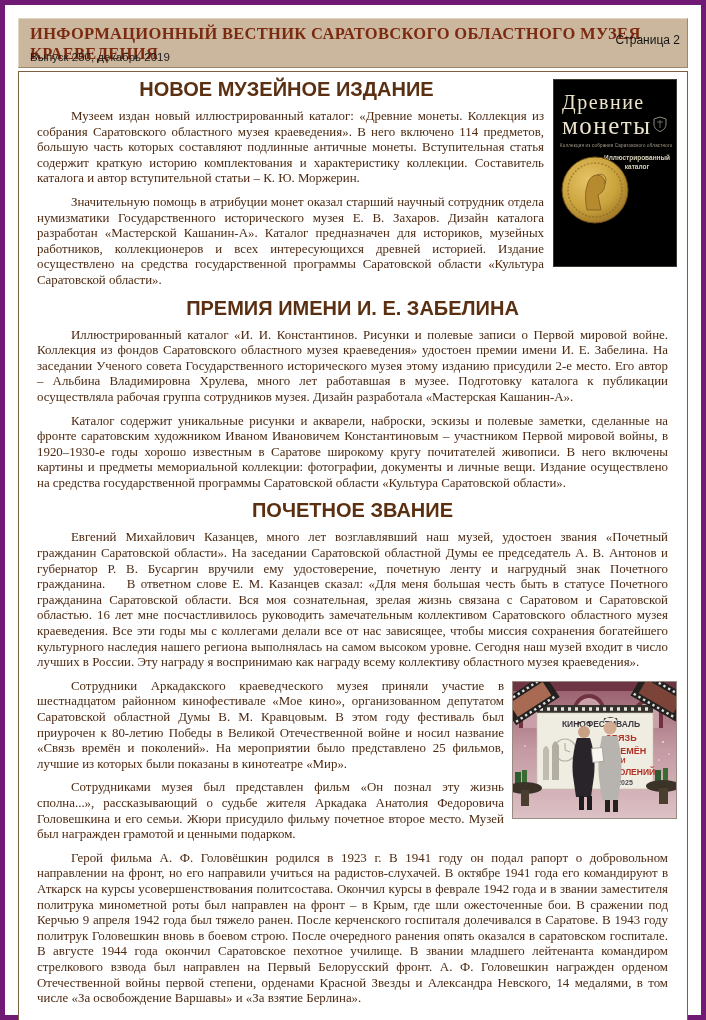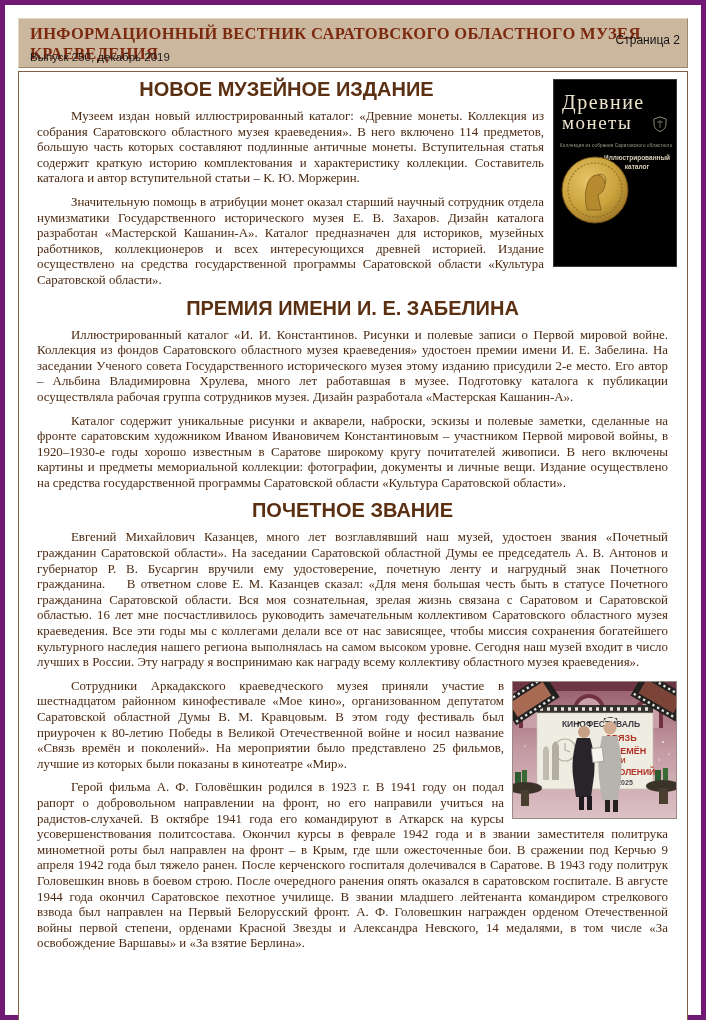--- a/index.html
+++ b/index.html
@@ -47,21 +47,21 @@
   
   .book-cover {
     float:right; width:122px; height:186px; margin:2px 0 8px 10px;
     background:#000000; position:relative; box-shadow:0 0 0 1px #3a392f;
   }
   .cover-title1, .cover-title2 {
     position:absolute; left:8px; color:#ece3cc;
     font-family:"Liberation Serif", serif; letter-spacing:1.5px; line-height:1;
   }
   .cover-title1 { top:12px; font-size:20px; }
-  .cover-title2 { top:33px; font-size:19px; }
+  .cover-title2 { top:33px; font-size:25px; }
   .cover-emblem { position:absolute; top:36px; right:9px; }
   .cover-subtitle {
     position:absolute; top:63px; left:6px; right:4px;
     font-family:"Liberation Sans", sans-serif; font-size:4.5px;
     color:#a59f8a; white-space:nowrap; overflow:hidden; letter-spacing:0.2px;
   }
   .cover-caption {
     position:absolute; top:74px; right:6px; width:66px;
     font-family:"Liberation Sans", sans-serif; font-weight:bold;
     font-size:6.5px; line-height:1.35; color:#d6cfb8; text-align:center;
@@ -217,17 +217,18 @@
           </g>
           <g fill="#ffffff" opacity="0.7">
             <circle cx="150" cy="60" r="1"></circle>
               <circle cx="156" cy="72" r="0.8"></circle>
               <circle cx="146" cy="78" r="0.8"></circle>
               <circle cx="12" cy="64" r="0.8"></circle>
           </g>
         </svg>
       </div>
       <p>Сотрудники Аркадакского краеведческого музея приняли участие в шестнадцатом районном кинофестивале «Мое кино», организованном депутатом Саратовской областной Думы В. М. Кравцовым. В этом году фестиваль был приурочен к 80-летию Победы в Великой Отечественной войне и носил название «Связь времён и поколений». На мероприятии было представлено 25 фильмов, лучшие из которых были показаны в кинотеатре «Мир».</p>
+      <p>Сотрудниками музея был представлен фильм «Он познал эту жизнь сполна...», рассказывающий о судьбе жителя Аркадака Анатолия Федоровича Головешкина и его семьи. Жюри присудило фильму почетное второе место. Музей был награжден грамотой и ценными подарком.</p>
       <p>Герой фильма А. Ф. Головёшкин родился в 1923 г. В 1941 году он подал рапорт о добровольном направлении на фронт, но его направили учиться на радистов-слухачей. В октябре 1941 года его командируют в Аткарск на курсы усовершенствования политсостава. Окончил курсы в феврале 1942 года и в звании заместителя политрука минометной роты был направлен на фронт – в Крым, где шли ожесточенные бои. В сражении под Керчью 9 апреля 1942 года был тяжело ранен. После керченского госпиталя долечивался в Саратове. В 1943 году политрук Головешкин вновь в боевом строю. После очередного ранения опять оказался в саратовском госпитале. В августе 1944 года окончил Саратовское пехотное училище. В звании младшего лейтенанта командиром стрелкового взвода был направлен на Первый Белорусский фронт. А. Ф. Головешкин награжден орденом Отечественной войны первой степени, орденами Красной Звезды и Александра Невского, 14 медалями, в том числе «За освобождение Варшавы» и «За взятие Берлина».</p>
     </section>
 
   </div>
 </div>
 
 </body></html>

